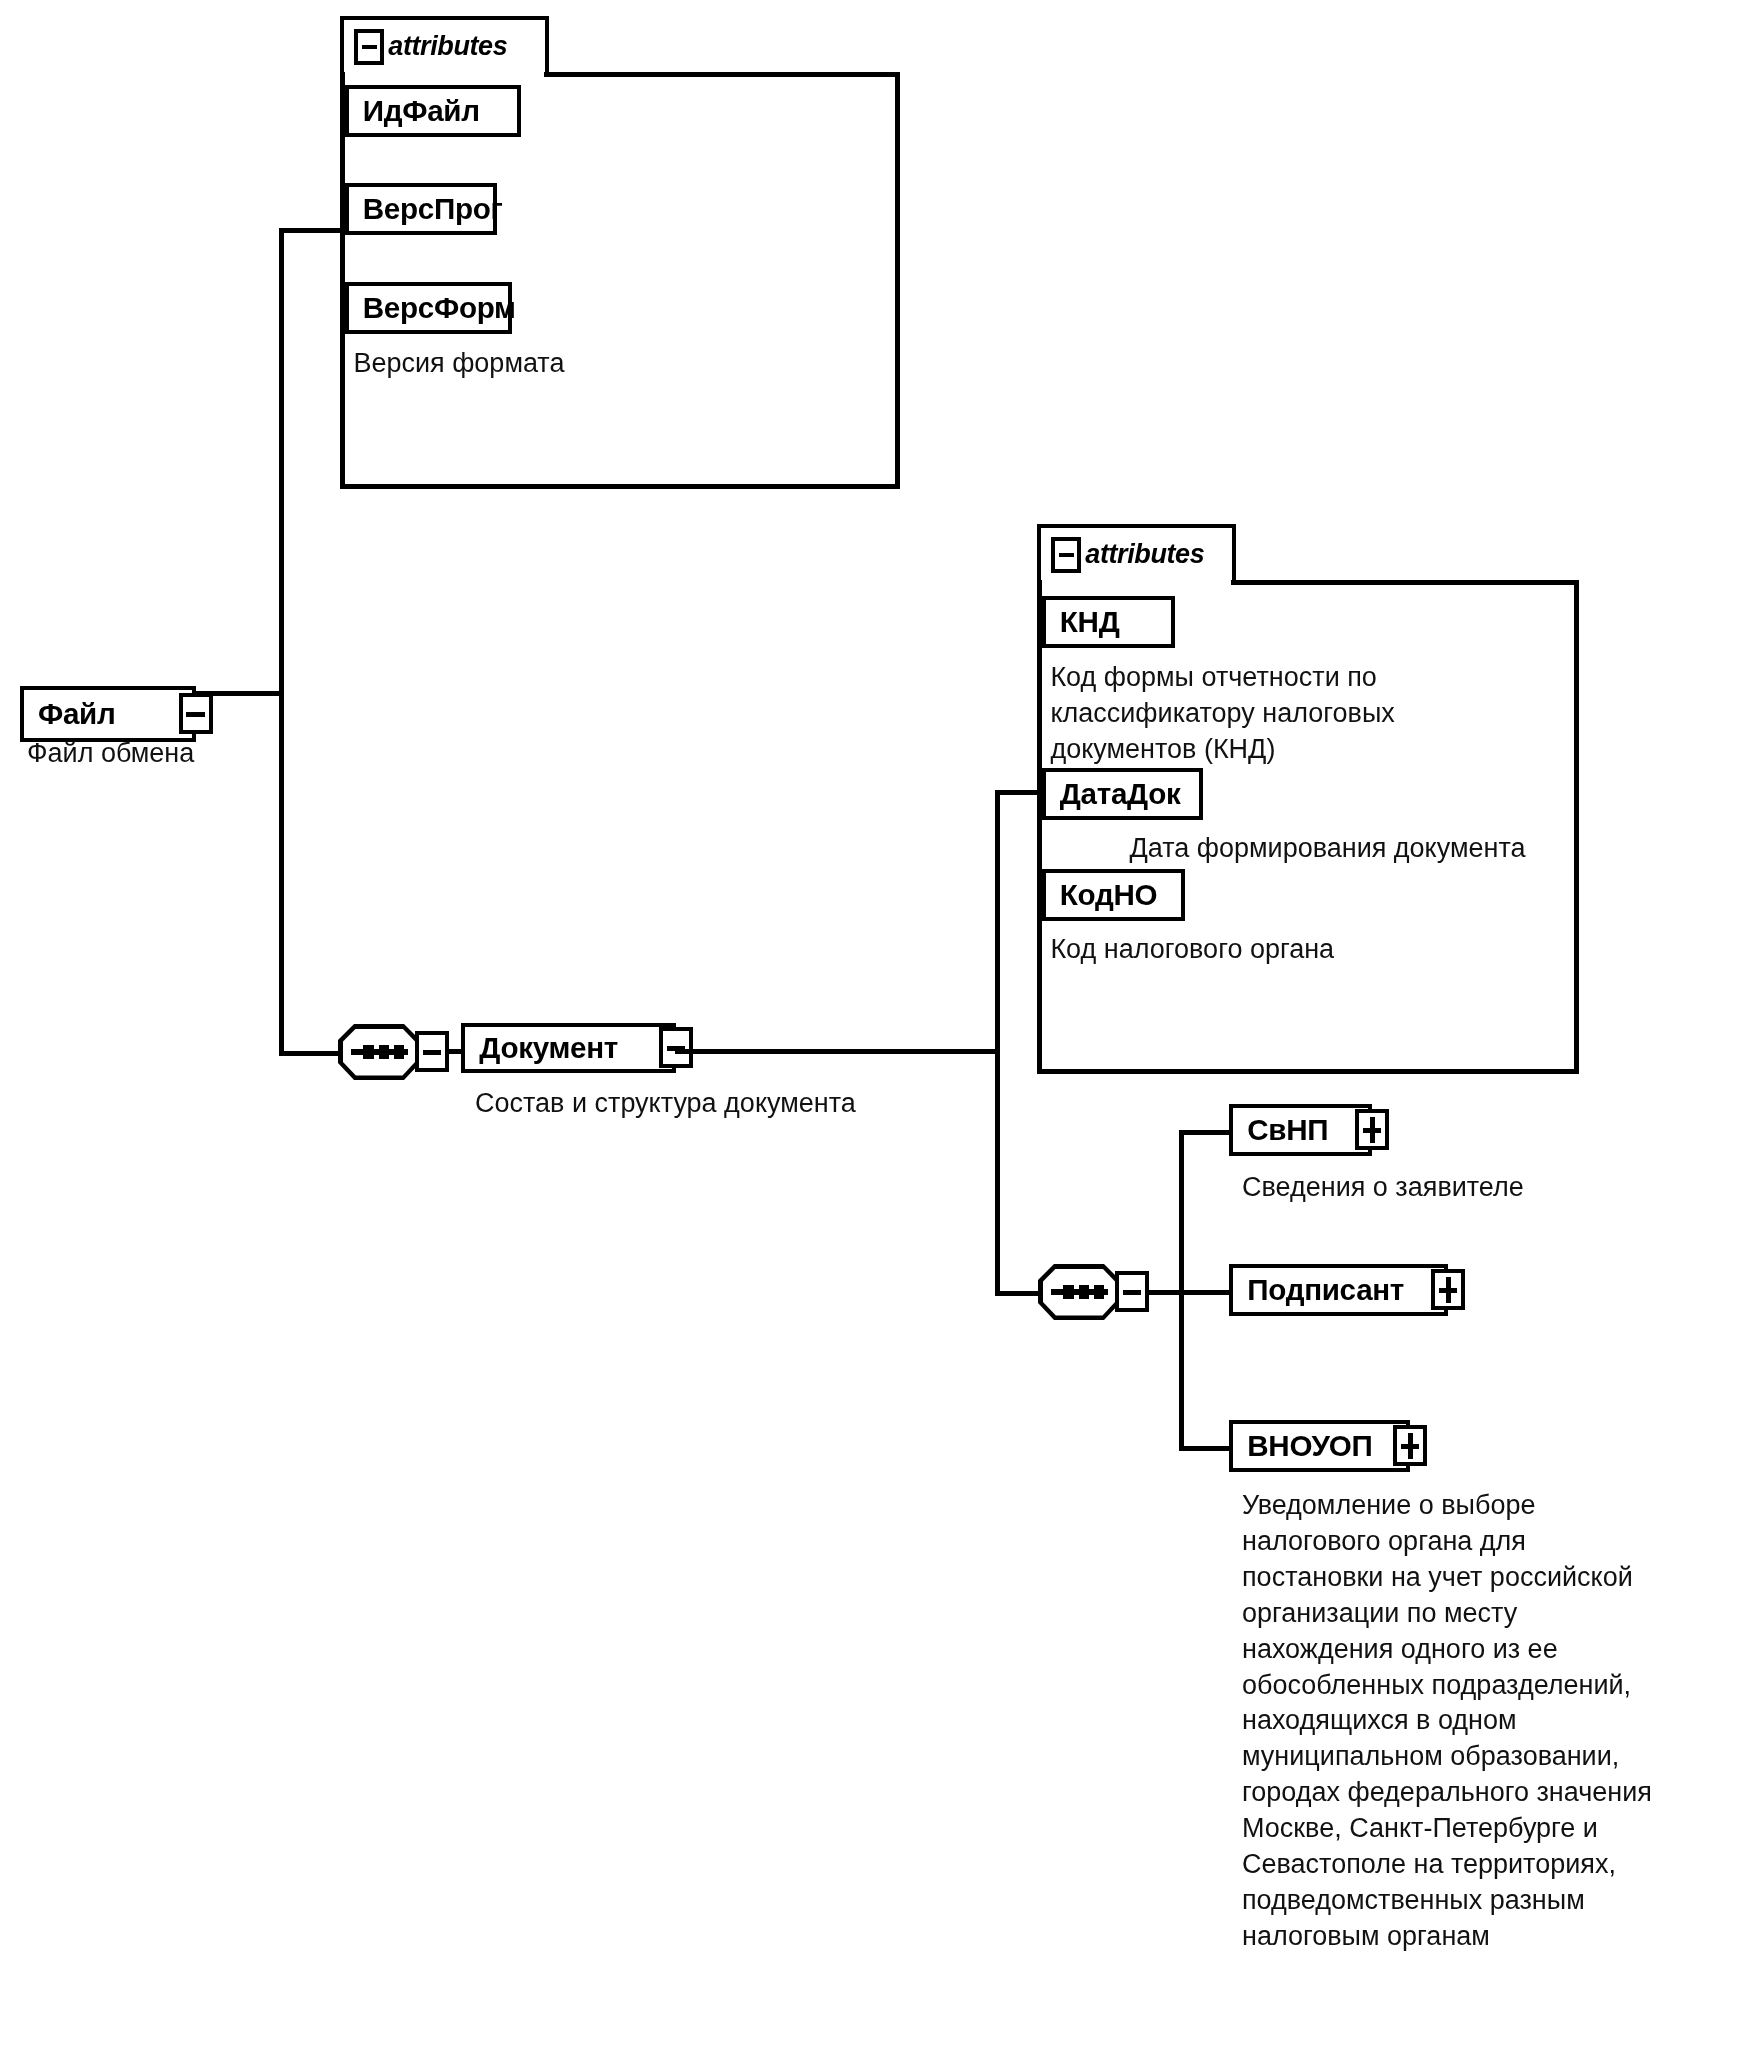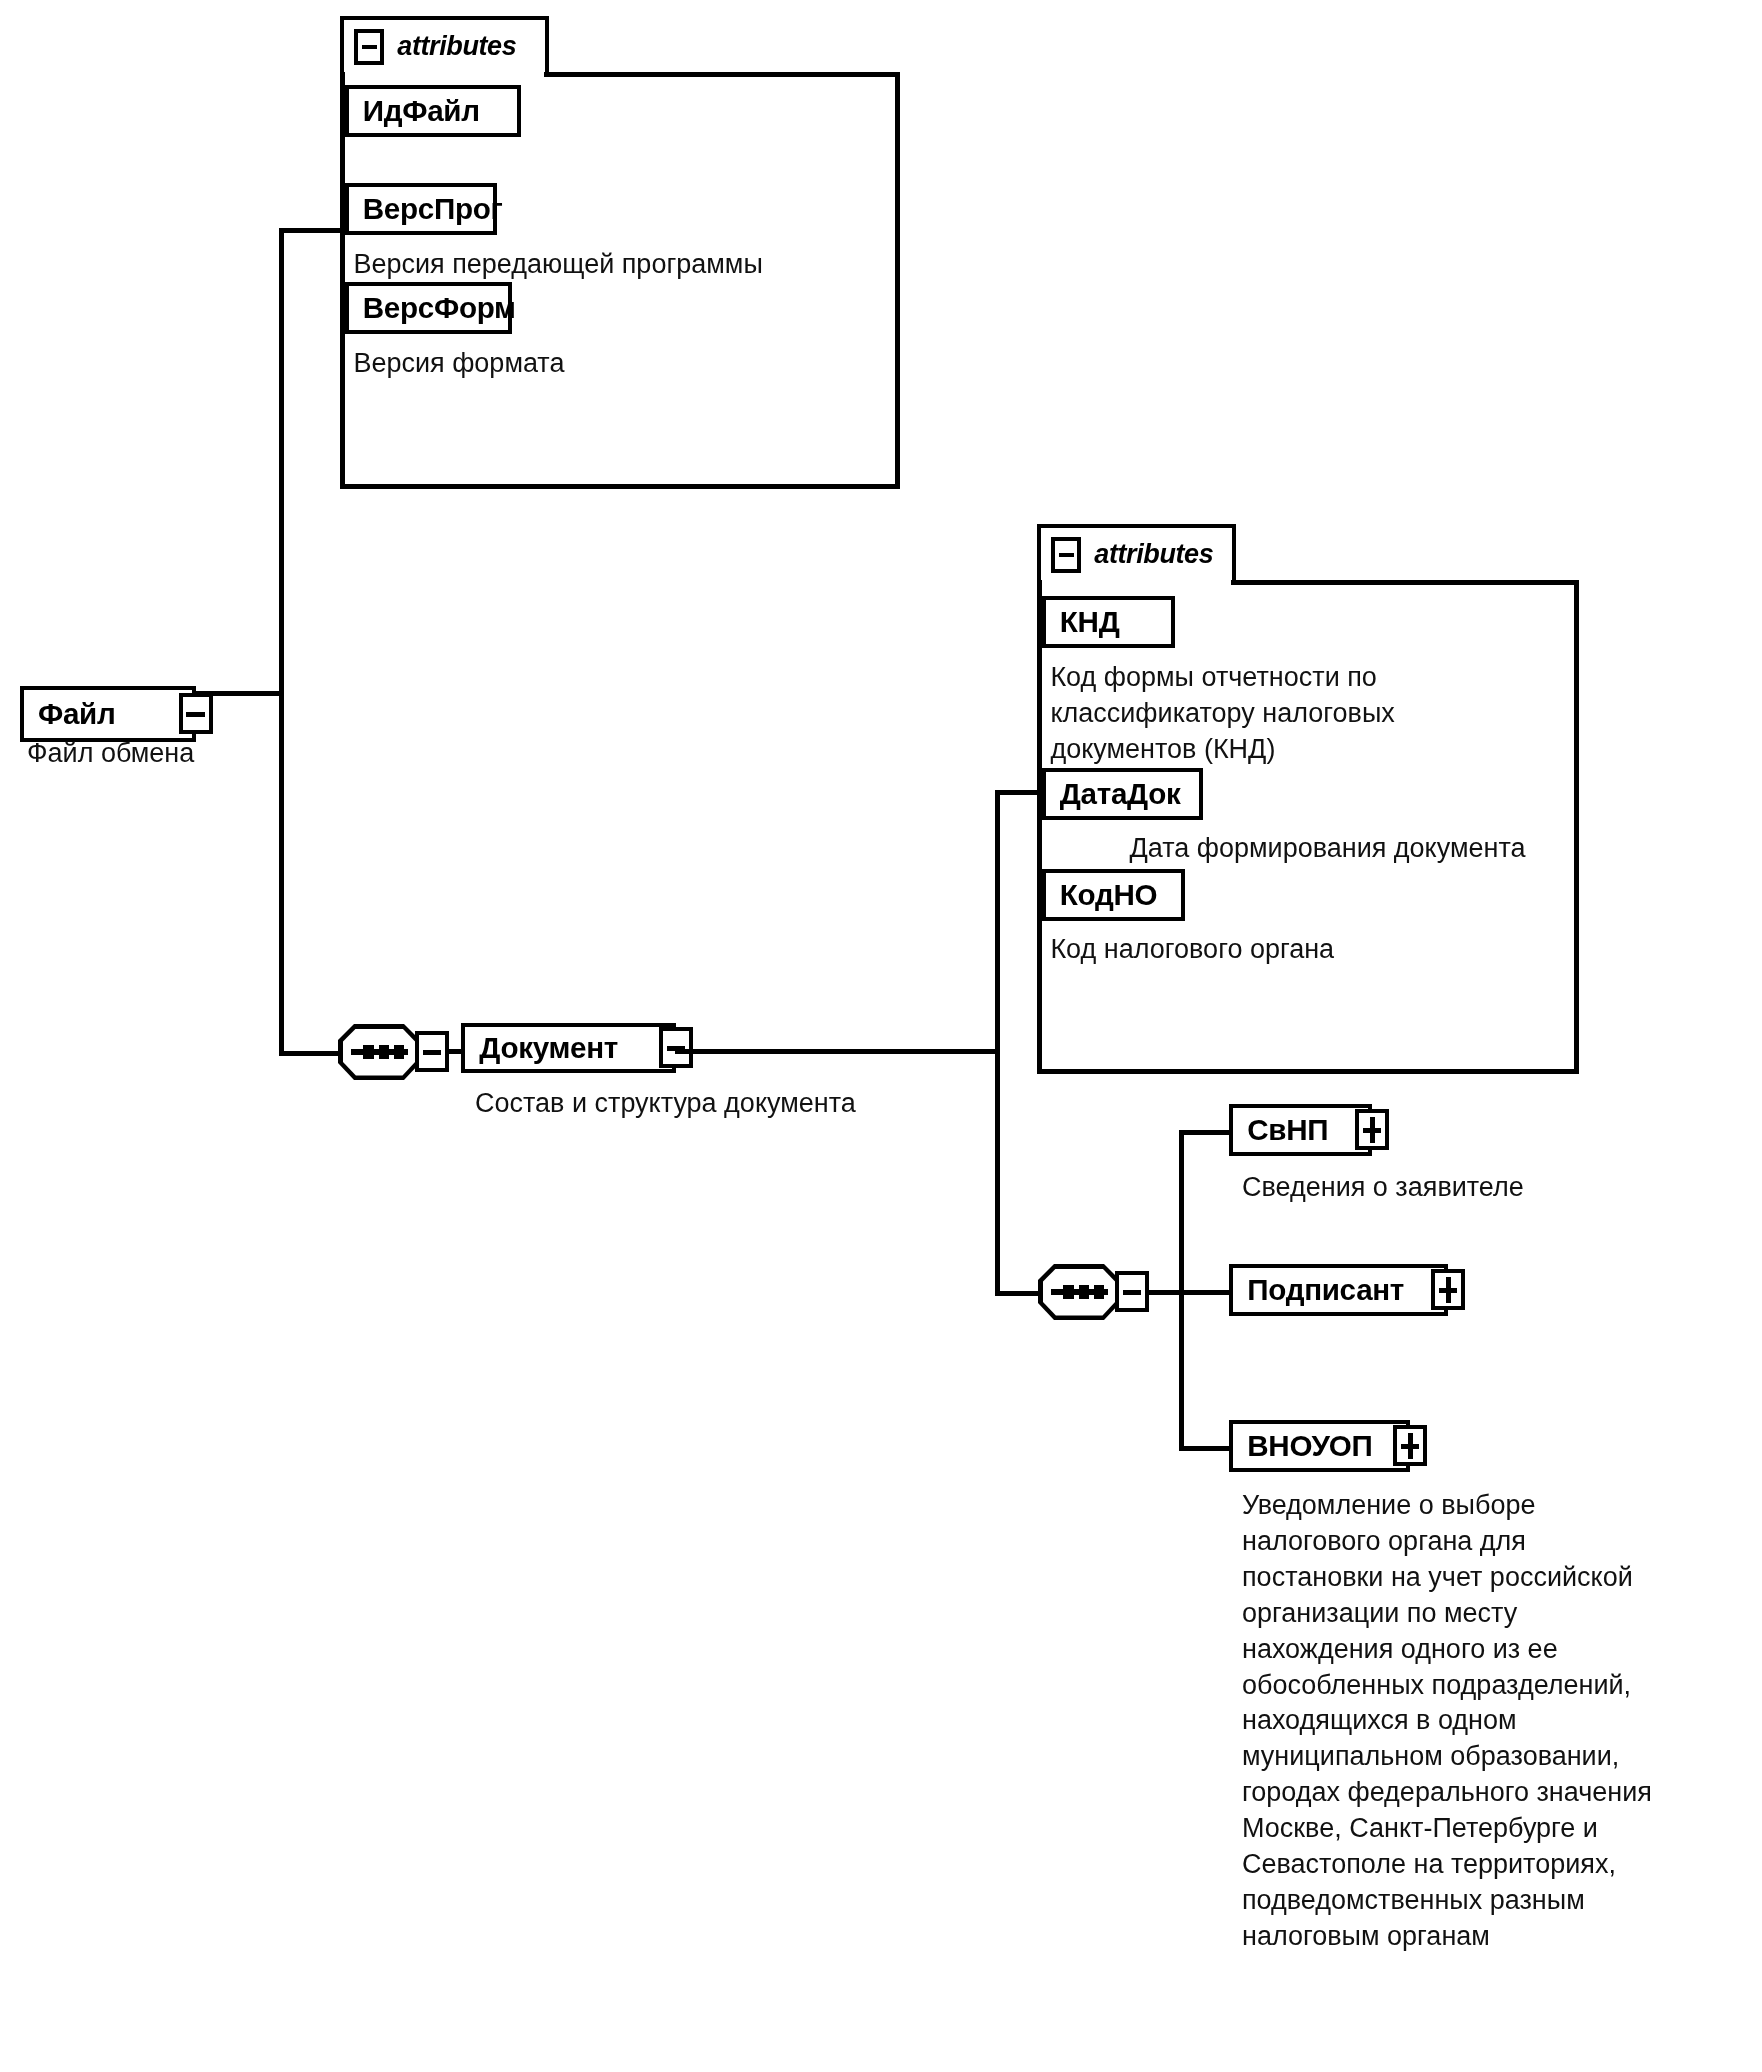--- a/index.html
+++ b/index.html
@@ -39,21 +39,21 @@
     background: #fff;
     flex: none;
   }
   .pm-square::before {
     content: "";
     position: absolute; left: 3.6px; right: 3.6px; top: 50%;
     height: 4.5px; margin-top: -1.8px; background: #000;
   }
   .attr-tab-label {
     font-style: italic; font-weight: bold;
-    font-size: 27px; margin-left: 13px;
+    font-size: 27px; margin-left: 4px;
     letter-spacing: -0.4px;
     white-space: nowrap;
   }
 
   
   .node {
     position: absolute;
     box-sizing: border-box;
   }
   .node .node-rect {
@@ -194,21 +194,20 @@
         <span class="node-label">ИдФайл</span>
       </div>
     </div>
 
     <div class="node" style="left:4.5px; top:167px; width:152px; height:52px;">
       <div class="node-shadow" style="width:152px;"></div>
       <div class="node-rect" style="width:152px;">
         <span class="node-label">ВерсПрог</span>
       </div>
     </div>
-    <div class="doc-text" style="left:13.4px; top:231px; width:519px;">Версия передающей программы</div>
 
     <div class="node" style="left:4.5px; top:266px; width:167px; height:52px;">
       <div class="node-shadow" style="width:167px;"></div>
       <div class="node-rect" style="width:167px;">
         <span class="node-label">ВерсФорм</span>
       </div>
     </div>
     <div class="doc-text" style="left:13.4px; top:330px; width:502px;">Версия формата</div>
   </div>
 

